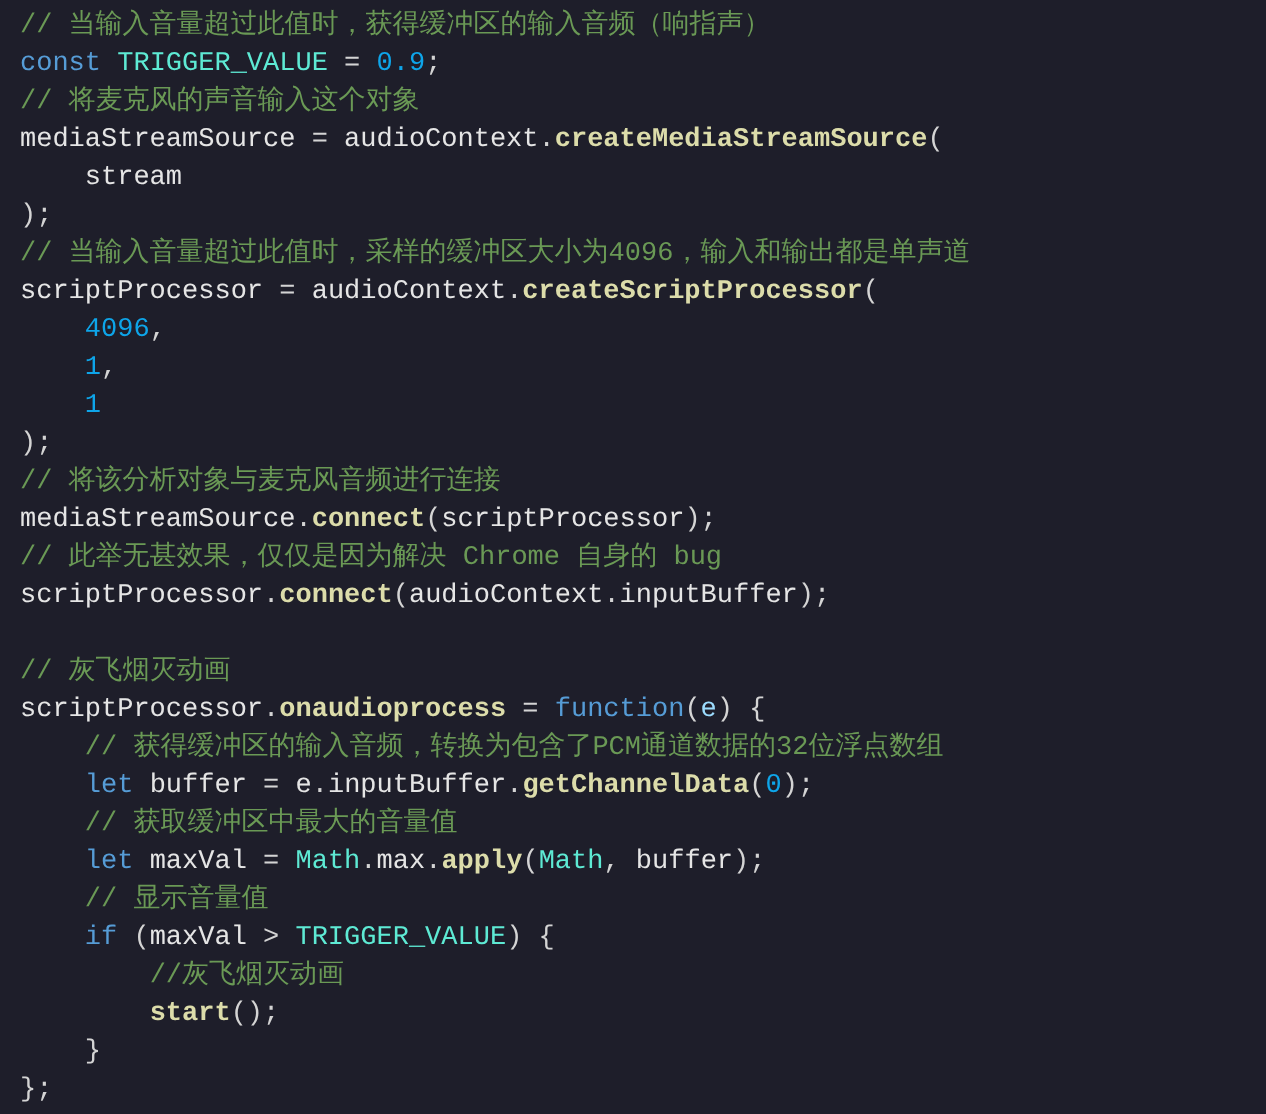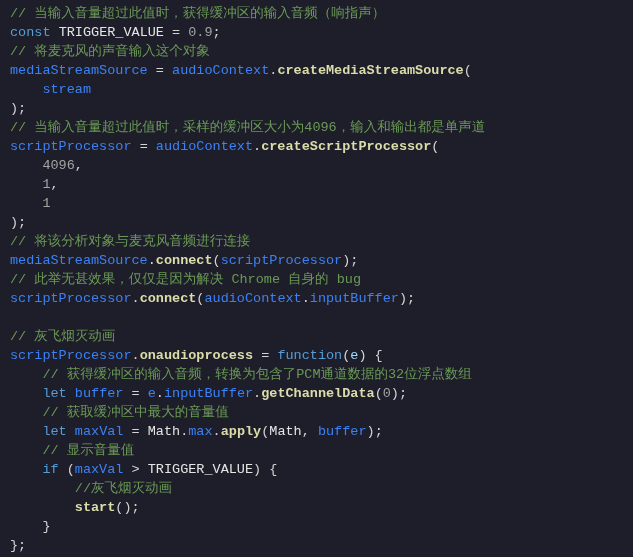--- a/index.html
+++ b/index.html
@@ -14,24 +14,24 @@
     margin: 0;
     padding: 4px 0 0 10px;
     font-family: Consolas, "Courier New", monospace;
     font-size: 13.5px;
     line-height: 19px;
     color: #d4d4d4;
     white-space: pre;
   }
   .cm  { color: #6a9955; }   
   .kw  { color: #569cd6; font-family: Liberation Mono, monospace; }   
-  .id  { color: #3b82f6; }   
+  .id  { color: #e5e5e5; }   
   .fn  { color: #dcdcaa; font-weight: bold; }   
-  .num { color: #a3a3a3; }   
-  .con { color: #e5e5e5; }   
+  .num { color: #0ea5e9; }   
+  .con { color: #5eead4; }   
   .pn  { color: #d4d4d4; }   
   .pr  { color: #9cdcfe; }   
 </style>
 </head>
 <body>
 
 <pre class="code"><span class="cm">// 当输入音量超过此值时，获得缓冲区的输入音频（响指声）</span>
 <span class="kw">const</span> <span class="con">TRIGGER_VALUE</span><span class="pn"> = </span><span class="num">0.9</span><span class="pn">;</span>
 <span class="cm">// 将麦克风的声音输入这个对象</span>
 <span class="id">mediaStreamSource</span><span class="pn"> = </span><span class="id">audioContext</span><span class="pn">.</span><span class="fn">createMediaStreamSource</span><span class="pn">(</span>

